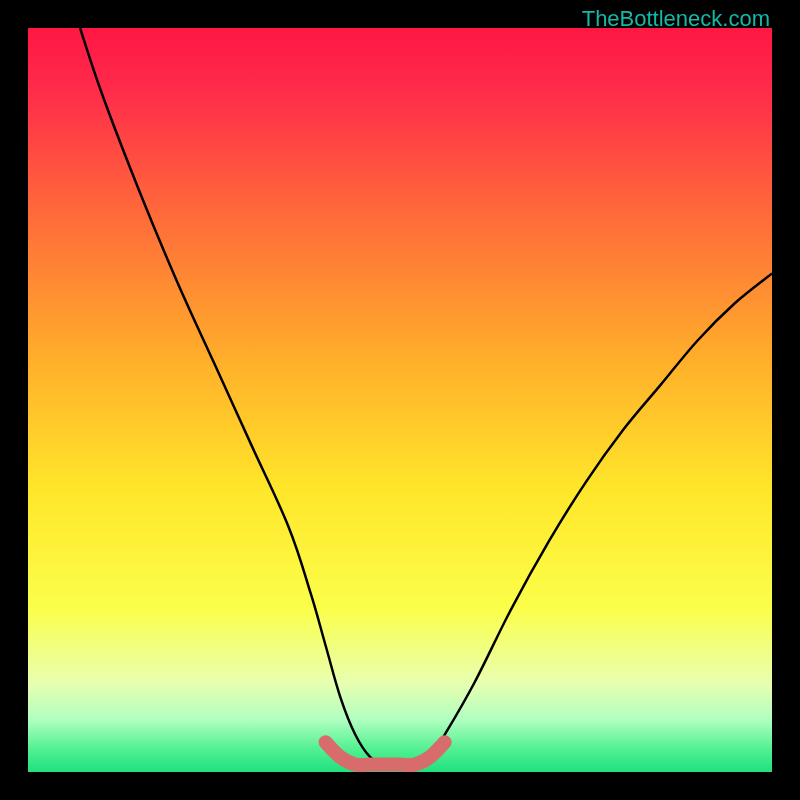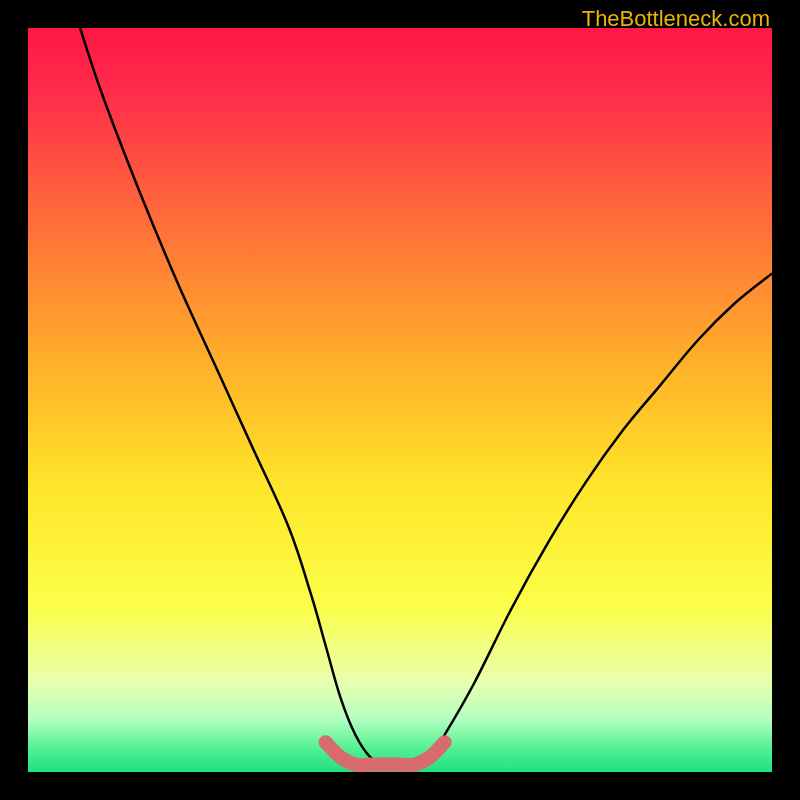--- a/index.html
+++ b/index.html
@@ -23,21 +23,21 @@
     position: absolute;
     top: 0;
     left: 0;
     width: 100%;
     height: 100%;
   }
   .watermark {
     position: absolute;
     top: 6px;
     right: 30px;
-    color: #eab308;
+    color: #14b8a6;
     font-size: 22px;
     font-weight: 500;
     z-index: 10;
   }
   svg.curve-layer {
     position: absolute;
     top: 0;
     left: 0;
     width: 100%;
     height: 100%;

